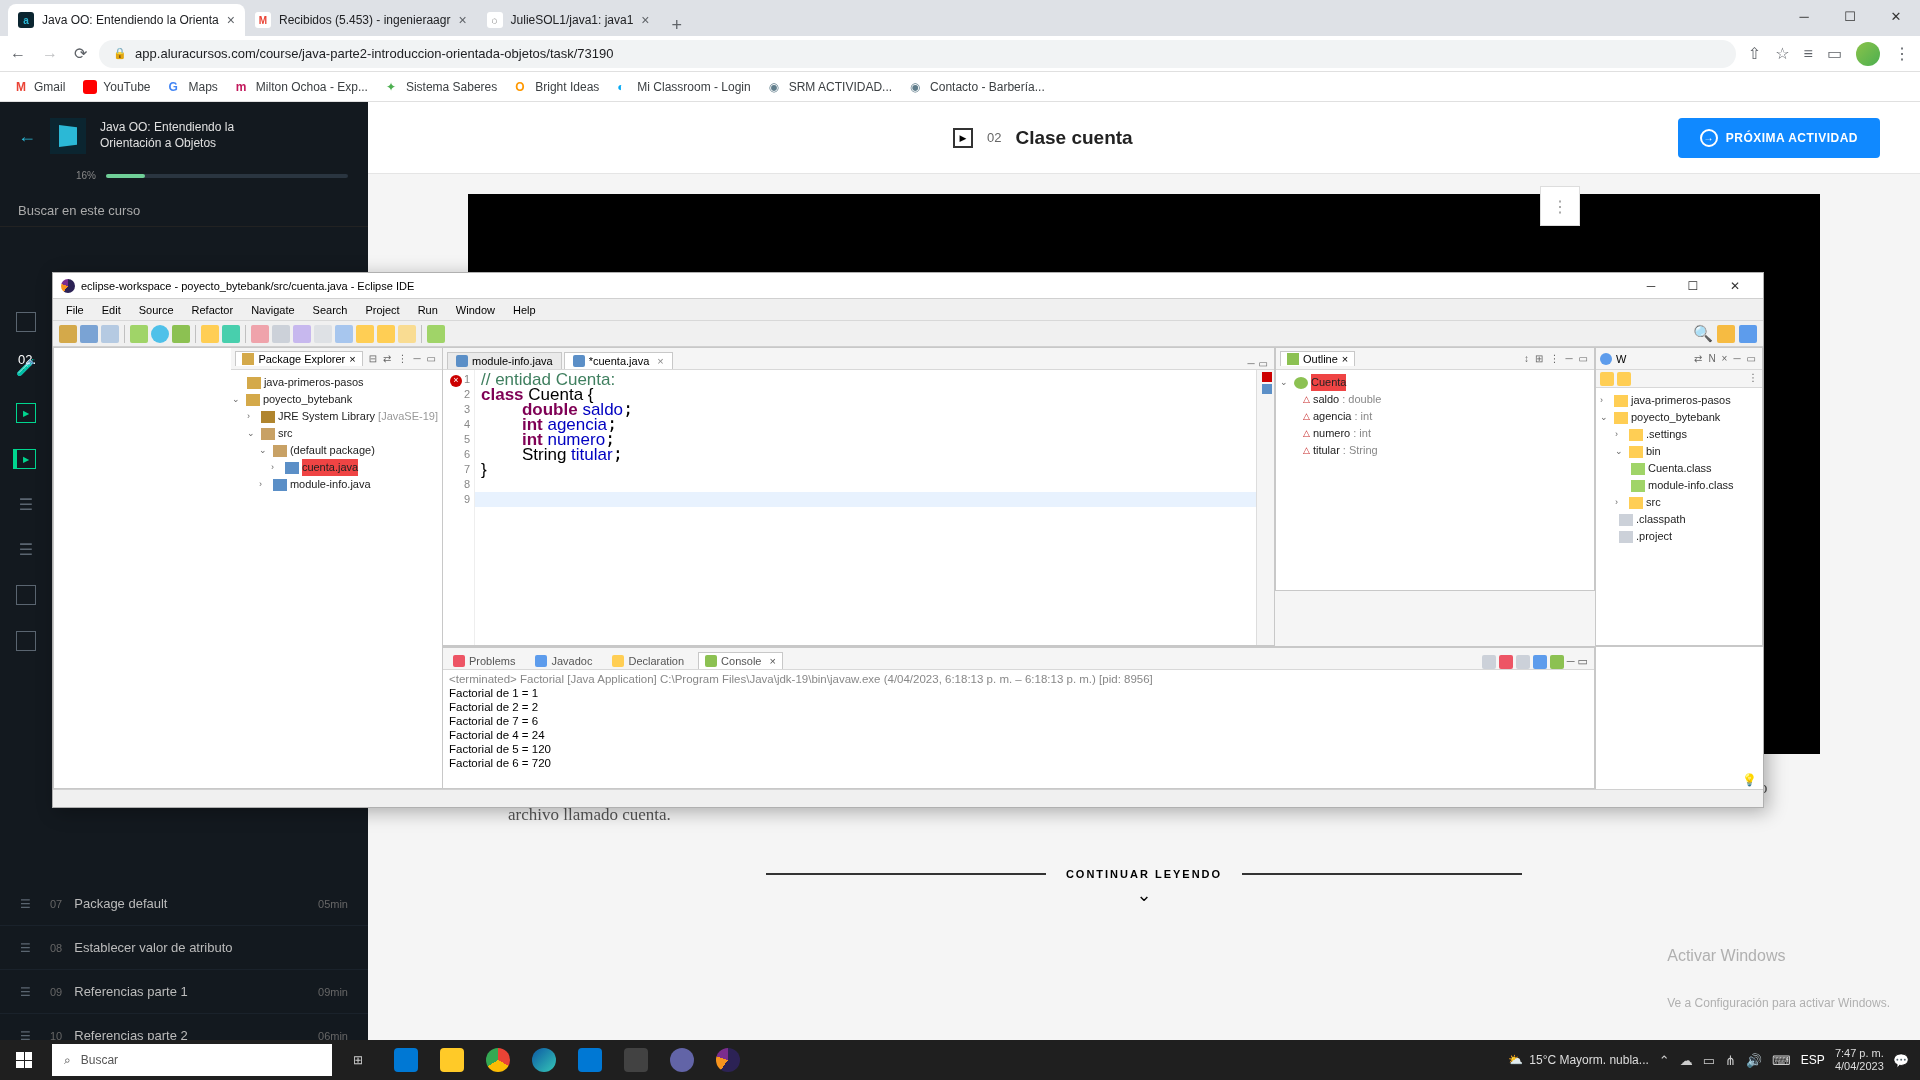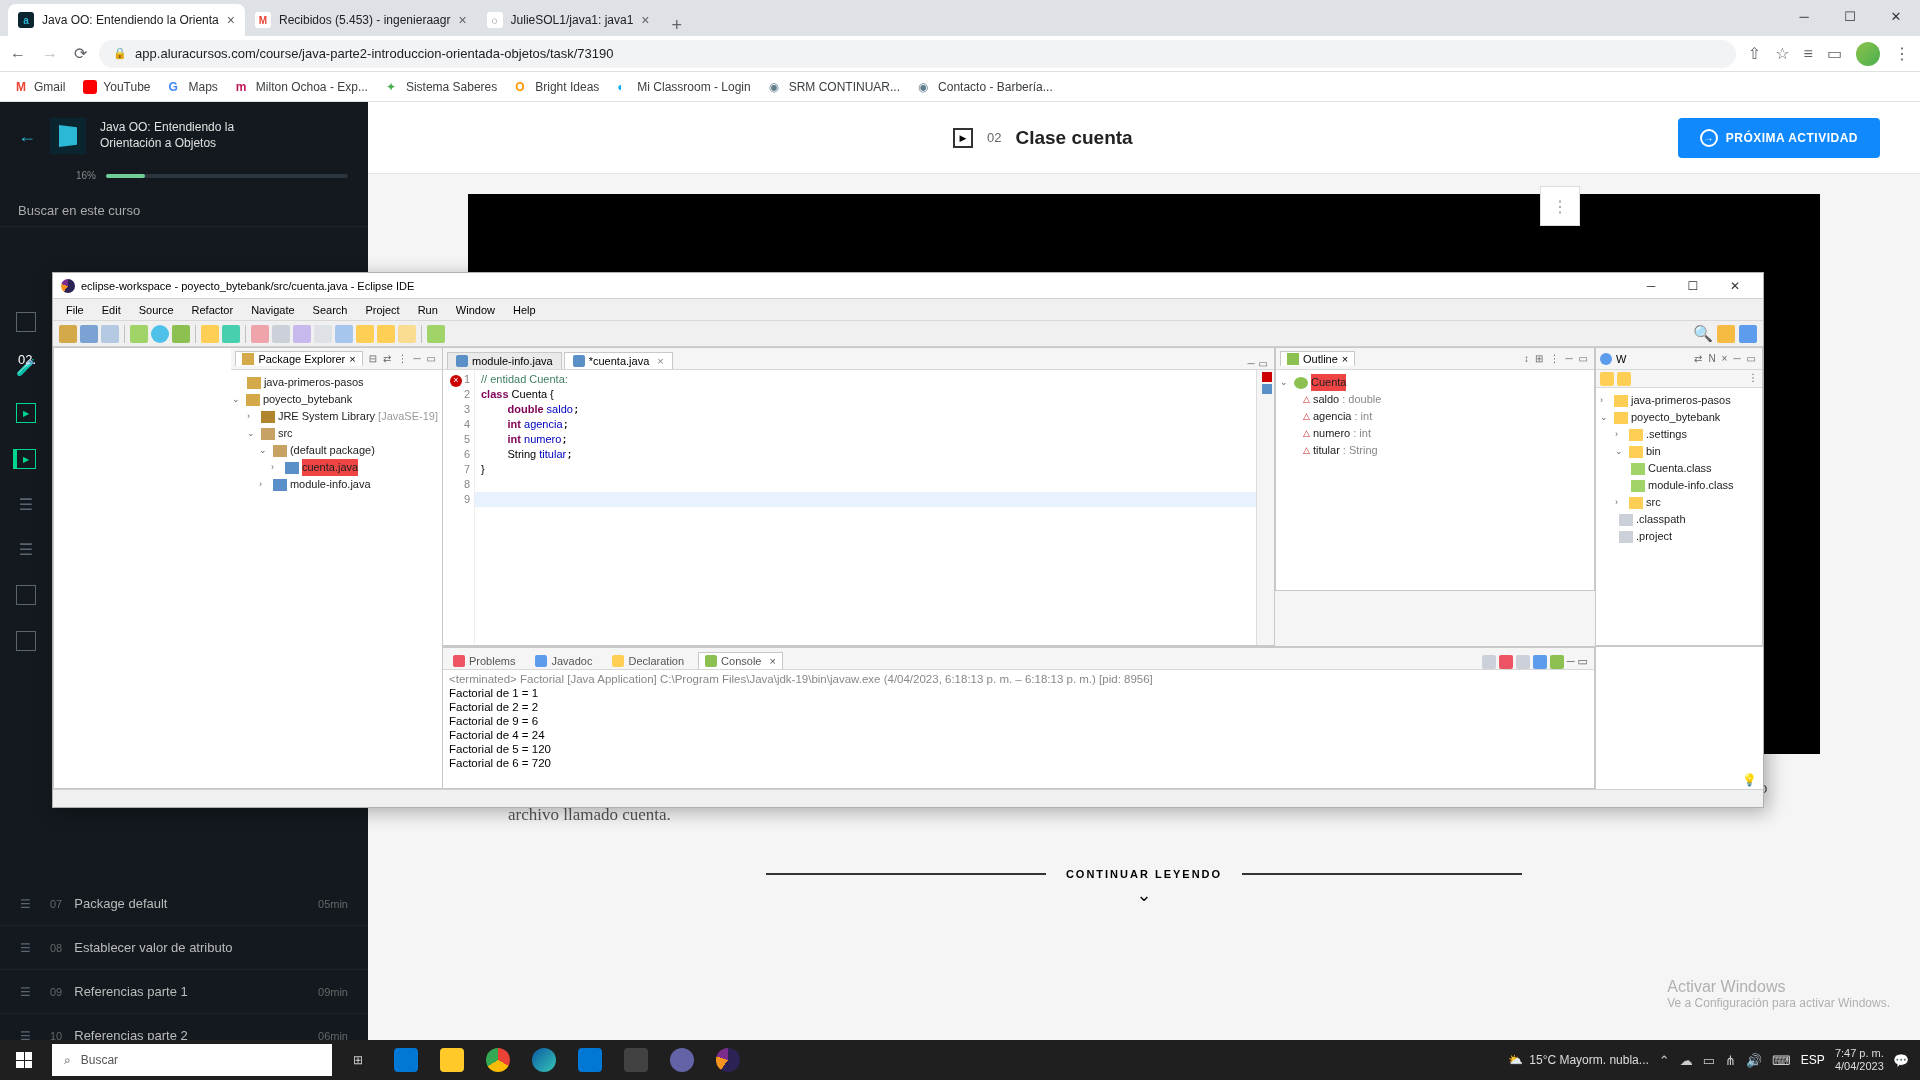--- a/index.html
+++ b/index.html
@@ -34,21 +34,21 @@
 .next-btn { background:#1089ff; color:#fff; border:none; border-radius:4px; height:40px; padding:0 22px; font-size:12px; font-weight:700; letter-spacing:0.5px; display:flex; align-items:center; gap:8px;}
 .next-btn .arr { width:18px; height:18px; border:2px solid #fff; border-radius:50%; display:flex; align-items:center; justify-content:center; font-size:10px;}
 .video-block { background:#000; height:560px; margin: 20px 100px 0 100px; }
 .text-block { padding: 20px 140px; font-size:17px; color:#555; font-family: Georgia, serif; line-height:1.6; }
 .cont-read { text-align:center; padding:20px; }
 .cont-read .line { display:flex; align-items:center; gap:20px; justify-content:center;}
 .cont-read .line::before, .cont-read .line::after { content:''; height:2px; background:#333; width:280px; }
 .cont-read span { font-size:11px; letter-spacing:2px; font-weight:600; }
 .cont-read .chev { font-size:18px; margin-top:4px; }
 .activate-win { position:absolute; right:30px; bottom:30px; color:#b0b0b0; font-size:16px; }
-.activate-win .sub { font-size:12px; }
+.activate-win .sub { font-size:12px;margin-top:31px; }
 
 
 .sidebar { position:absolute; left:0; top:0; width:368px; bottom:0; background:#13191f; color:#ccc; }
 .crumb-row { display:flex; align-items:center; gap:14px; padding:16px 18px; }
 .back-arr { color:#2bb8d6; font-size:18px; }
 .course-ico { width:36px; height:36px; background:#0b2530; display:flex; align-items:center; justify-content:center;}
 .course-ico::after { content:''; width:18px; height:22px; background:#2bb8d6; clip-path: polygon(0 0,100% 10%,100% 90%,0 100%);}
 .course-name { font-size:12px; color:#e0e0e0; line-height:1.3;}
 .progress-row { display:flex; align-items:center; gap:10px; padding: 0 20px 14px 76px; font-size:10px; color:#888;}
 .prog-bar { flex:1; height:4px; background:#2a3540; border-radius:2px; position:relative;}
@@ -89,21 +89,21 @@
 .tree .pico { width:14px; height:12px; display:inline-block;}
 .sel { background:#ef4444; }
 .editor-area { flex:1; display:flex; flex-direction:column;}
 .editor-tabs { height:22px; background:#f5f5f5; border-bottom:1px solid #d8d8d8; display:flex; align-items:flex-end; padding-left:4px; font-size:11px; gap:2px;}
 .ed-tab { background:#eaeaea; border:1px solid #c8c8c8; border-bottom:none; padding:2px 8px; display:flex; align-items:center; gap:4px;}
 .ed-tab.active { background:#fff; }
 .ed-tab .jico { width:12px; height:12px; background:#5b8fc7; border-radius:2px;}
 .editor-content { flex:1; display:flex; background:#fff; overflow:hidden; position:relative;}
 .gutter { width:32px; background:#fff; border-right:1px solid #eee; text-align:right; padding:2px 4px; font-size:11px; color:#888; font-family: Consolas, monospace; line-height:15px;}
 .gutter .err { color:#fff; background:#c00; border-radius:50%; width:12px; height:12px; display:inline-flex; align-items:center; justify-content:center; font-size:9px; margin-right:2px;}
-.code { padding:2px 6px; font-family: Consolas, monospace; font-size:11px; line-height:15px; white-space:pre; flex:1;}
+.code { padding:2px 6px; font-family: Consolas, monospace; font-size:17px; line-height:15px; white-space:pre; flex:1;}
 .code .kw { color:#7f0055; font-weight:bold;}
 .code .cm { color:#3f7f5f;}
 .code .fld { color:#0000c0;}
 .ov-strip { width:18px; background:#f5f5f5; border-left:1px solid #ddd; position:relative;}
 .ov-strip .m1 { position:absolute; top:2px; right:2px; width:10px; height:10px; background:#c00;}
 .ov-strip .m2 { position:absolute; top:14px; right:2px; width:10px; height:10px; background:#5b8fc7;}
 .curline { position:absolute; left:32px; right:18px; top: calc(2px + 15px*8); height:15px; background:#e8f2fe; z-index:0;}
 
 .right-col { width:320px; display:flex; flex-direction:column;}
 .outline { flex:0 0 244px; }
@@ -209,21 +209,21 @@
     <div class="bm">
         <span class="ico" style="color:#ff9800;font-weight:bold">O</span>
         <span>Bright Ideas</span>
       </div>
     <div class="bm">
         <span class="ico" style="color:#03a9f4">◐</span>
         <span>Mi Classroom - Login</span>
       </div>
     <div class="bm">
         <span class="ico" style="color:#607d8b">◉</span>
-        <span>SRM CONTINUAR...</span>
+        <span>SRM ACTIVIDAD...</span>
       </div>
     <div class="bm">
         <span class="ico" style="color:#607d8b">◉</span>
         <span>Contacto - Barbería...</span>
       </div>
   </div>
 </div>
 
 <div class="page">
   <div class="sidebar">
@@ -614,21 +614,21 @@
               <span class="tb-ico" style="width:14px;height:14px;background:#5d9cec"></span>
               <span class="tb-ico" style="width:14px;height:14px;background:#8cc152"></span>
               <span>─</span>
                 <span>▭</span>
             </span>
           </div>
           <div class="console-body">
 <span class="term">&lt;terminated&gt; Factorial [Java Application] C:\Program Files\Java\jdk-19\bin\javaw.exe  (4/04/2023, 6:18:13 p. m. – 6:18:13 p. m.) [pid: 8956]</span>
 <div>Factorial de 1 = 1</div>
 <div>Factorial de 2 = 2</div>
-<div>Factorial de 9 = 6</div>
+<div>Factorial de 7 = 6</div>
 <div>Factorial de 4 = 24</div>
 <div>Factorial de 5 = 120</div>
 <div>Factorial de 6 = 720</div>
           </div>
         </div>
         <div style="width:168px; border-left:1px solid #c8c8c8; background:#fff; position:relative;">
           <span class="bulb">💡</span>
         </div>
       </div>
     </div>

